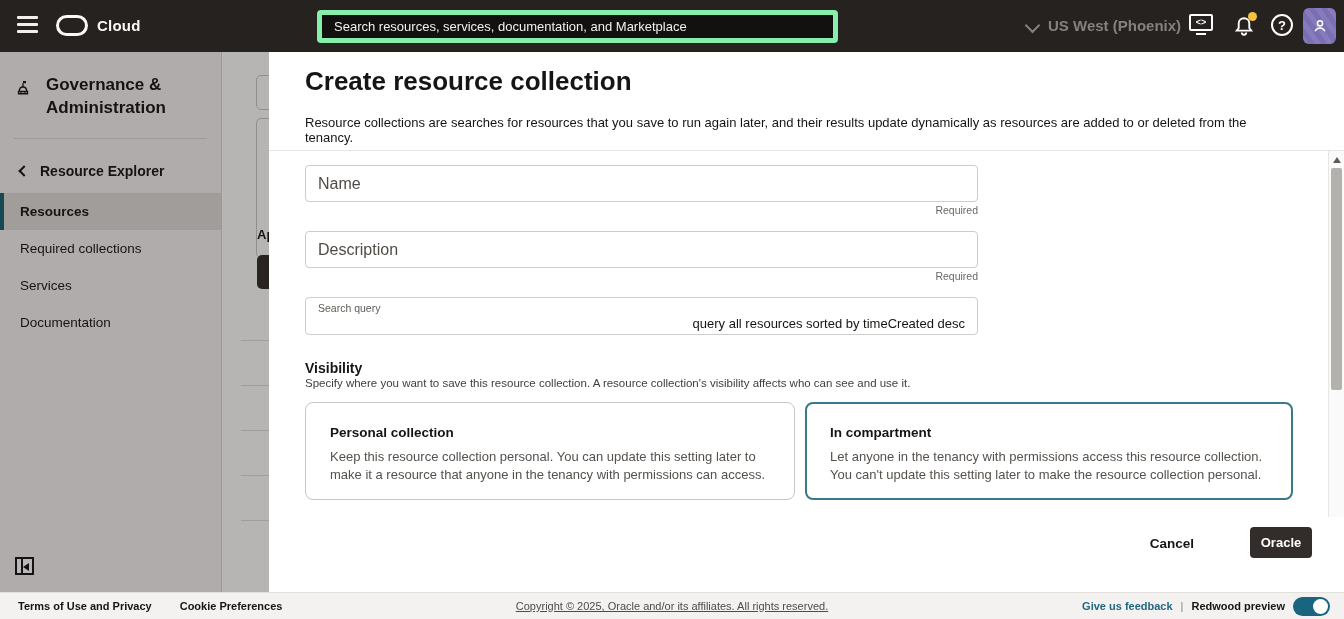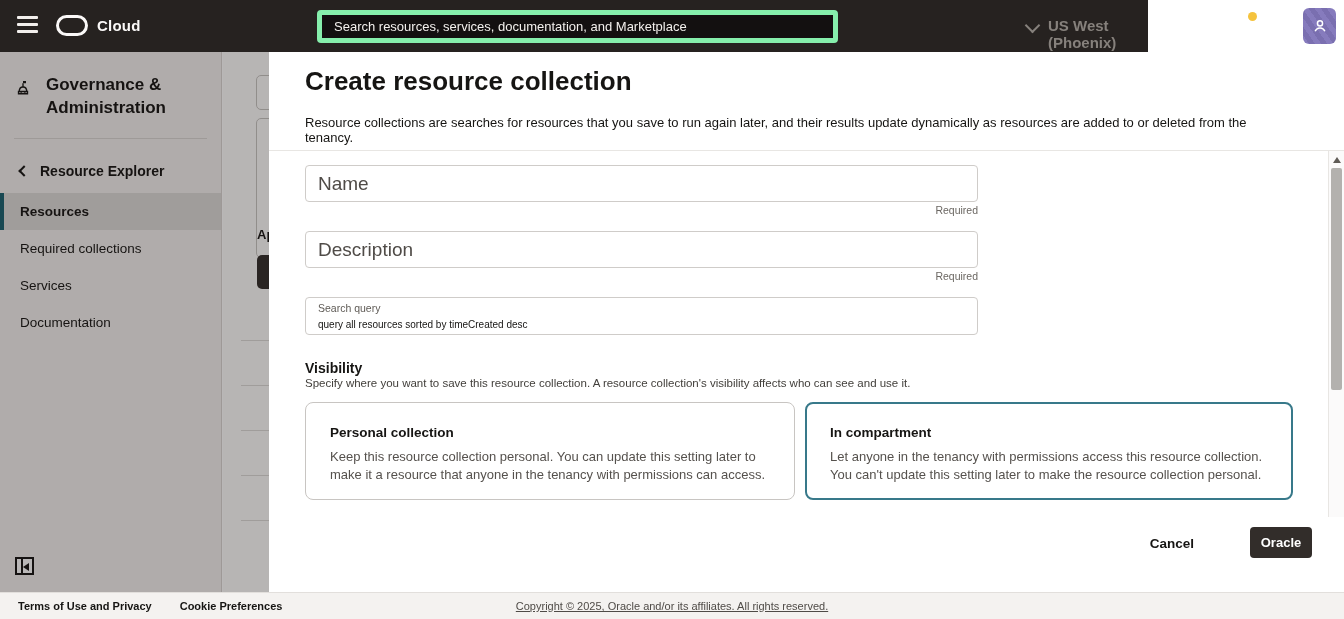--- a/index.html
+++ b/index.html
@@ -1,19 +1,19 @@
 <!DOCTYPE html>
 <html><head>
 <meta charset="utf-8">
 <style>
   * { margin:0; padding:0; box-sizing:border-box; }
   html,body { width:1344px; height:619px; overflow:hidden; font-family:"Liberation Sans", sans-serif; background:#fff; }
 
   
-  .topbar { position:absolute; left:0; top:0; width:1148px; height:52px; background:#262220; z-index:50; }
+  .topbar { position:absolute; left:0; top:0; width:1344px; height:52px; background:#262220; z-index:50; }
   .hamburger { position:absolute; left:17px; top:16px; width:21px; height:17px; cursor:pointer; }
   .hamburger span { display:block; height:2.5px; background:#f2efec; margin-bottom:4.5px; border-radius:1px; }
   .oracle-logo { position:absolute; left:56px; top:15px; width:32px; height:21px; border:3.5px solid #fbf9f8; border-radius:11px; }
   .brand-label { position:absolute; left:97px; top:17px; color:#fbf9f8; font-size:15px; font-weight:700; letter-spacing:.2px; }
   .top-search { position:absolute; left:317px; top:10px; width:521px; height:33px; background:#131010; border:5px solid #86efac; border-radius:4px; color:#f3f0ed; font-size:13px; padding:0 12px; outline:none; font-family:"Liberation Sans", sans-serif; }
   .top-search::placeholder { color:#f3f0ed; opacity:1; }
   .region-chevron { position:absolute; left:1027px; top:20px; width:11px; height:11px; border-left:2px solid #86817c; border-bottom:2px solid #86817c; transform:rotate(-45deg); }
   .region-label { position:absolute; left:1048px; top:17px; color:#86817c; font-size:15px; font-weight:600; }
   .tb-icon { position:absolute; top:14px; width:24px; height:24px; cursor:pointer; }
   .shell-icon { left:1189px; }
@@ -52,30 +52,30 @@
   
   .dim-overlay { position:absolute; left:0; top:52px; width:269px; height:540px; background:rgba(22,18,15,0.30); z-index:10; pointer-events:none; }
 
   
   .panel { position:absolute; left:269px; top:52px; width:1075px; height:527px; background:#fff; z-index:20; }
   .panel-title { position:absolute; left:36px; top:14px; font-size:26px; font-weight:700; color:#161513; }
   .panel-subtitle { position:absolute; left:36px; top:63px; width:990px; font-size:13px; color:#161513; }
   .scroll-area { position:absolute; left:0; top:98px; width:1075px; height:380px; border-top:1px solid #e8e6e3; border-bottom:1px solid #e8e6e3; }
 
   .field { position:absolute; left:36px; width:673px; height:37px; border:1px solid #cfccc9; border-radius:4px; background:#fff; }
-  .field input { width:100%; height:100%; border:none; outline:none; font-size:19px; color:#161513; padding:0 12px; font-family:"Liberation Sans", sans-serif; background:transparent; }
+  .field input { width:100%; height:100%; border:none; outline:none; font-size:16px; color:#161513; padding:0 12px; font-family:"Liberation Sans", sans-serif; background:transparent; }
   .field input::placeholder { color:#4f4b47; opacity:1; }
   .field-name { top:14px; }
   .field-desc { top:80px; }
   .req-hint { position:absolute; left:36px; width:673px; text-align:right; font-size:10.5px; color:#6b6762; }
   .req-name { top:53px; }
   .req-desc { top:119px; }
   .field-query { position:absolute; left:36px; top:146px; width:673px; height:38px; border:1px solid #cfccc9; border-radius:4px; background:#fff; padding:4px 12px 0; }
   .query-label { font-size:10.5px; color:#5f5b56; display:block; }
-  .field-query input { width:100%; border:none; outline:none; font-size:10px; color:#161513; font-family:"Liberation Sans", sans-serif; padding:1px 0 0; background:transparent; }
+  .field-query input { width:100%; border:none; outline:none; font-size:13px; color:#161513; font-family:"Liberation Sans", sans-serif; padding:1px 0 0; background:transparent;text-align:right; }
 
   .vis-heading { position:absolute; left:36px; top:209px; font-size:14px; font-weight:700; color:#161513; }
   .vis-desc { position:absolute; left:36px; top:226px; font-size:11.5px; color:#43403c; }
 
   .vis-card { position:absolute; top:251px; height:98px; border:1px solid #c8c5c2; border-radius:8px; background:#fff; padding:22px 24px; cursor:pointer; }
   .vis-card.selected { border:2px solid #38798a; padding:21px 23px; }
   .card-personal { left:36px; width:490px; }
   .card-compartment { left:536px; width:488px; }
   .card-title { font-size:13.5px; font-weight:700; color:#161513; margin-bottom:8px; }
   .card-body { font-size:13px; color:#55514d; line-height:1.42; max-width:450px; }
@@ -220,13 +220,21 @@
   <div class="action-bar">
     <button class="cancel-btn">Cancel</button>
     <button class="create-btn">Oracle</button>
   </div>
 </div>
 
 <div class="footer">
   <span class="foot-link foot-terms">Terms of Use and Privacy</span>
   <span class="foot-link foot-cookies">Cookie Preferences</span>
   <span class="foot-copy">Copyright © 2025, Oracle and/or its affiliates. All rights reserved.</span>
+  <span class="foot-right">
+    <span class="feedback-link">Give us feedback</span>
+    <span class="foot-sep">|</span>
+    <span class="redwood-label">Redwood preview</span>
+    <span class="toggle" style="background: rgb(25, 100, 126);">
+        <span class="knob"></span>
+      </span>
+  </span>
 </div>
 
 </body></html>

